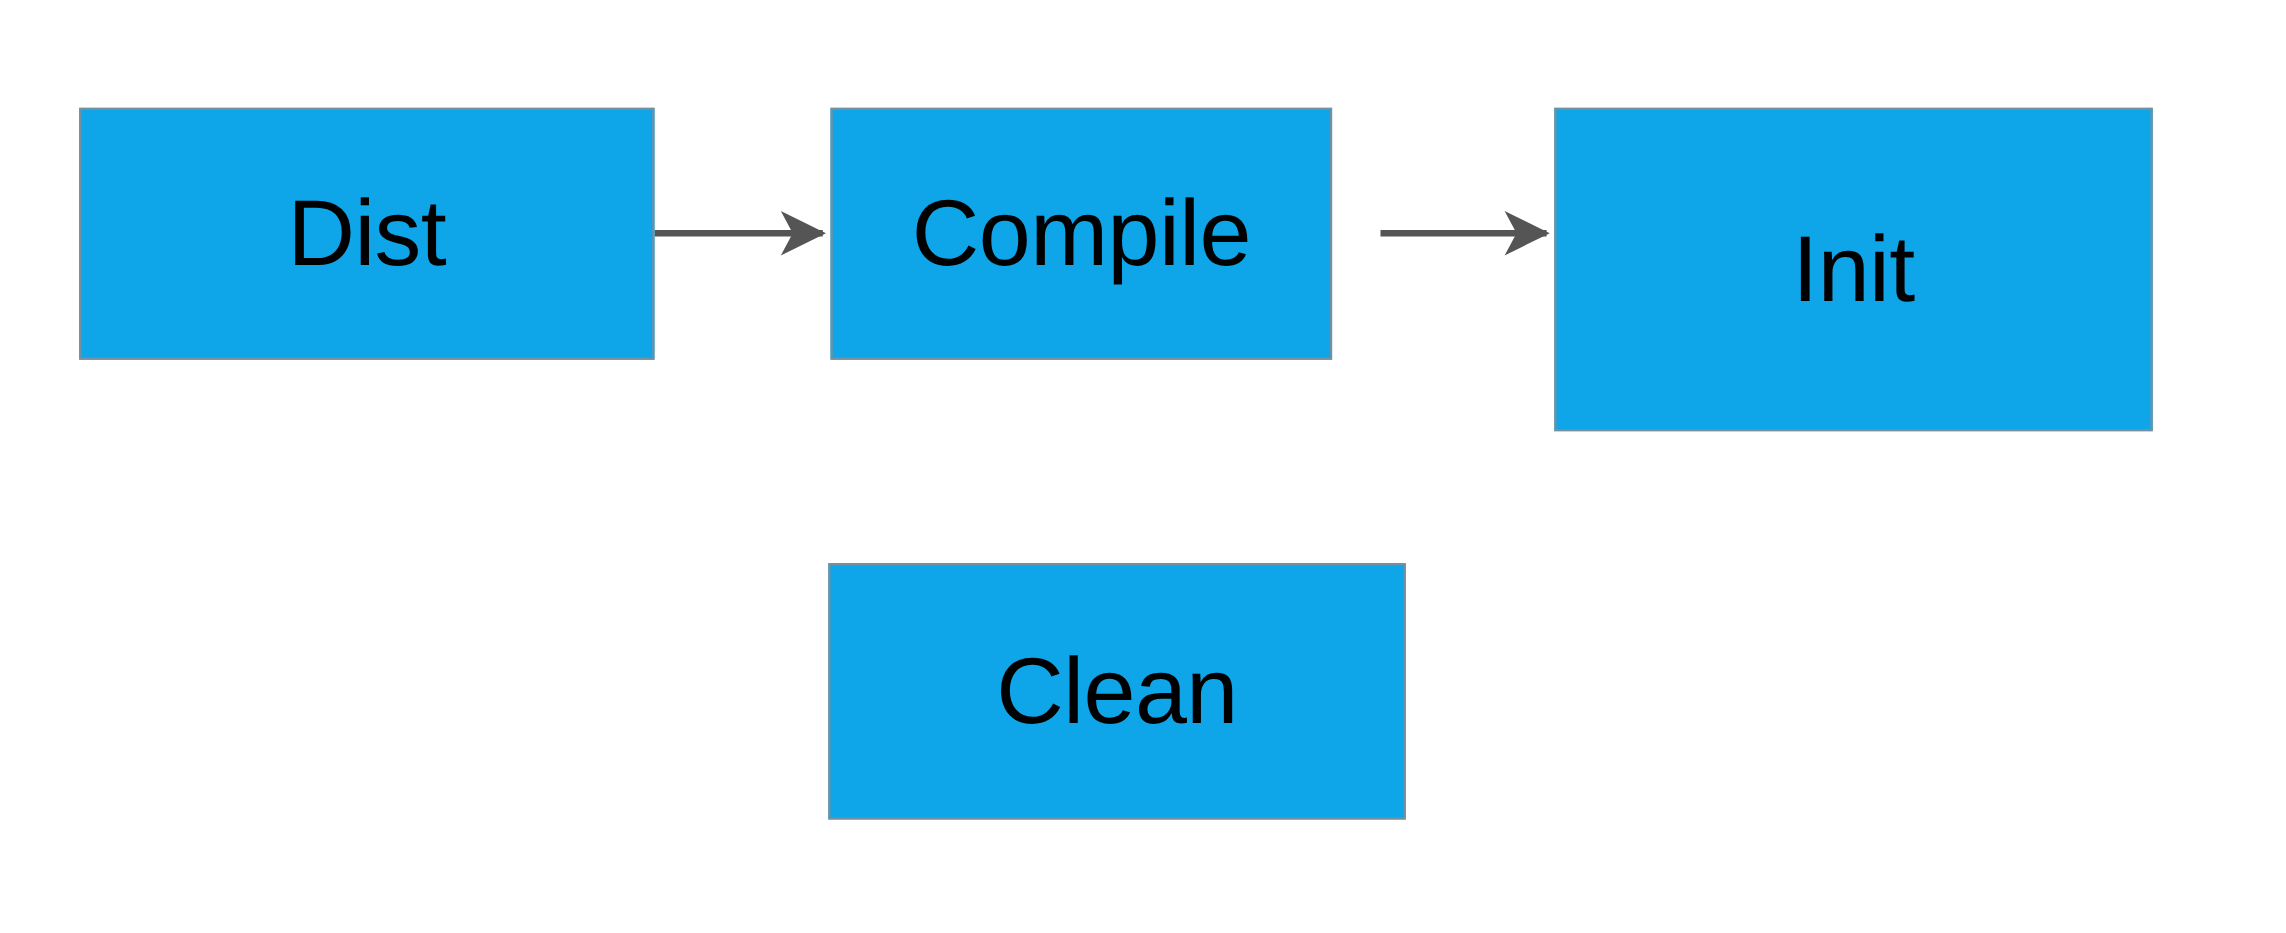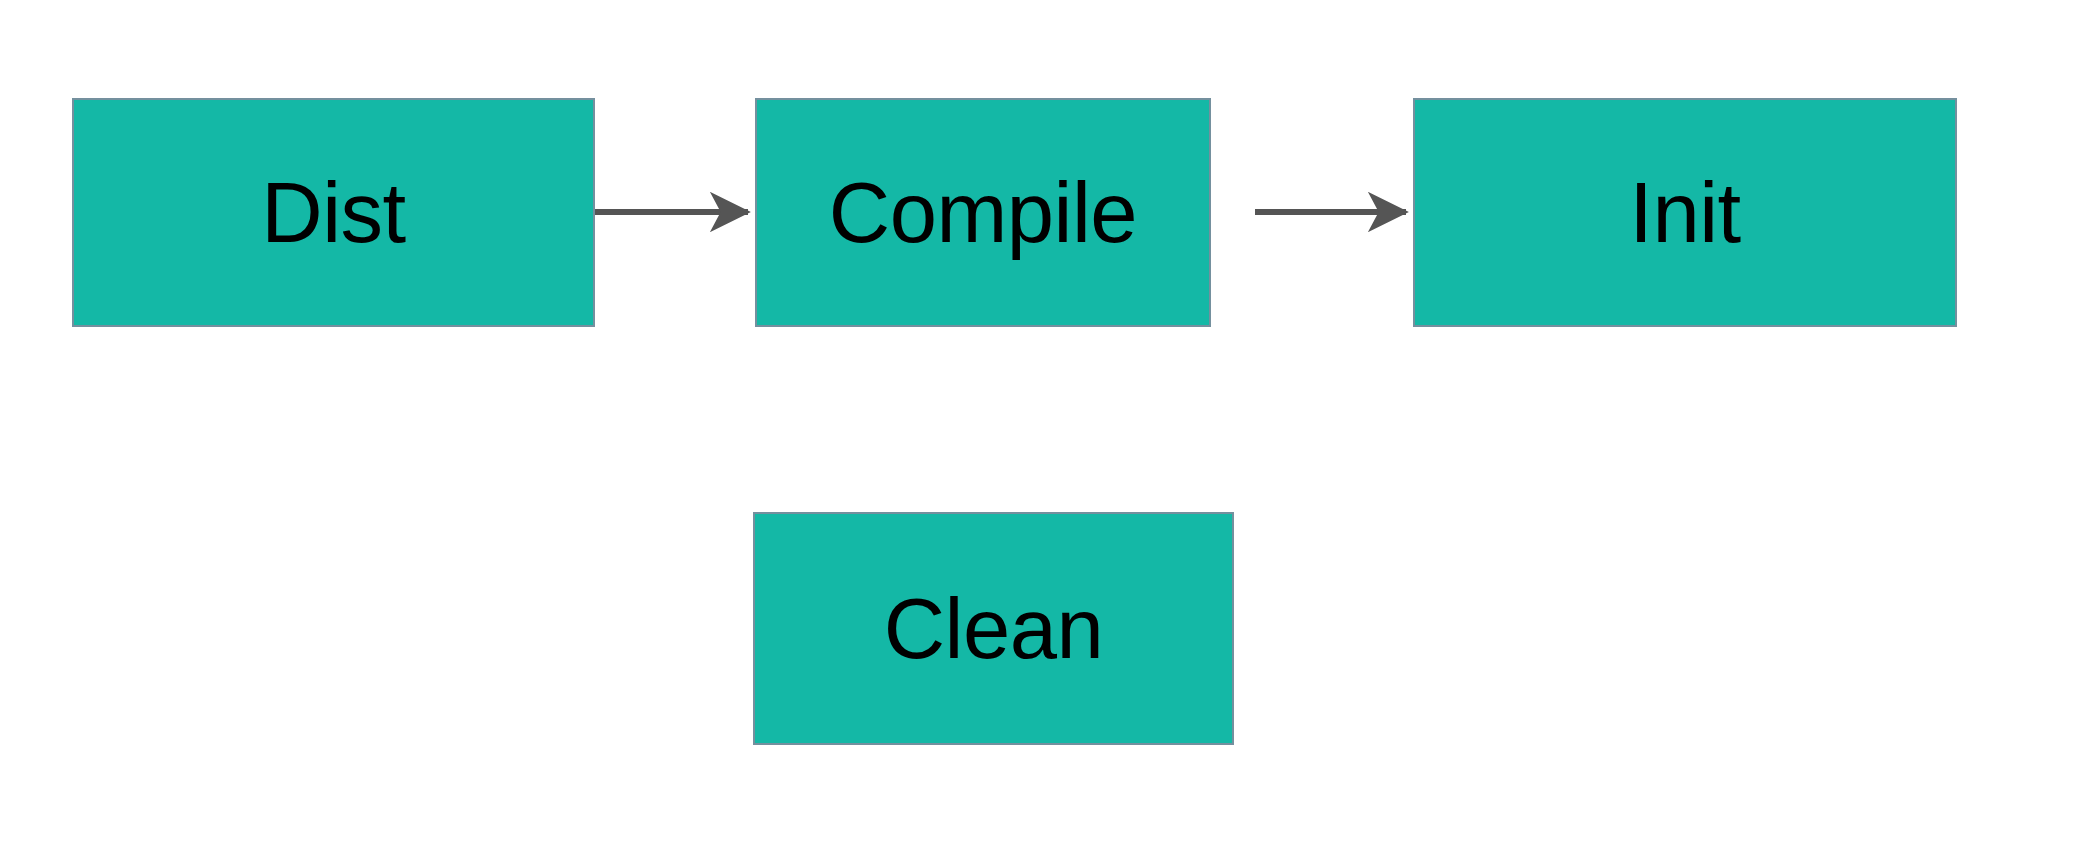--- a/index.html
+++ b/index.html
@@ -14,21 +14,21 @@
   #canvas {
     position: relative;
     width: 2078px;
     height: 848px;
     background: #ffffff;
     overflow: hidden;
   }
   .node {
     position: absolute;
     box-sizing: border-box;
-    background: #14b8a6;
+    background: #0ea5e9;
     border: 2px solid #74909E;
     display: flex;
     align-items: center;
     justify-content: center;
   }
   .node-label {
     font-family: "Liberation Sans", sans-serif;
     font-size: 85px;
     font-weight: 400;
     color: #000000;
@@ -73,21 +73,21 @@
   </svg>
 
   <div class="node" style="left:72px; top:98px; width:523px; height:229px;">
     <span class="node-label">Dist</span>
   </div>
 
   <div class="node" style="left:755px; top:98px; width:456px; height:229px;">
     <span class="node-label">Compile</span>
   </div>
 
-  <div class="node" style="left:1413px; top:98px; width:544px; height:229px;">
+  <div class="node" style="left:1413px; top:98px; width:544px; height:294px;">
     <span class="node-label">Init</span>
   </div>
 
-  <div class="node" style="left:753px; top:512px; width:481px; height:233px;">
+  <div class="node" style="left:753px; top:512px; width:525px; height:233px;">
     <span class="node-label">Clean</span>
   </div>
 
 </div>
 
 </body></html>

